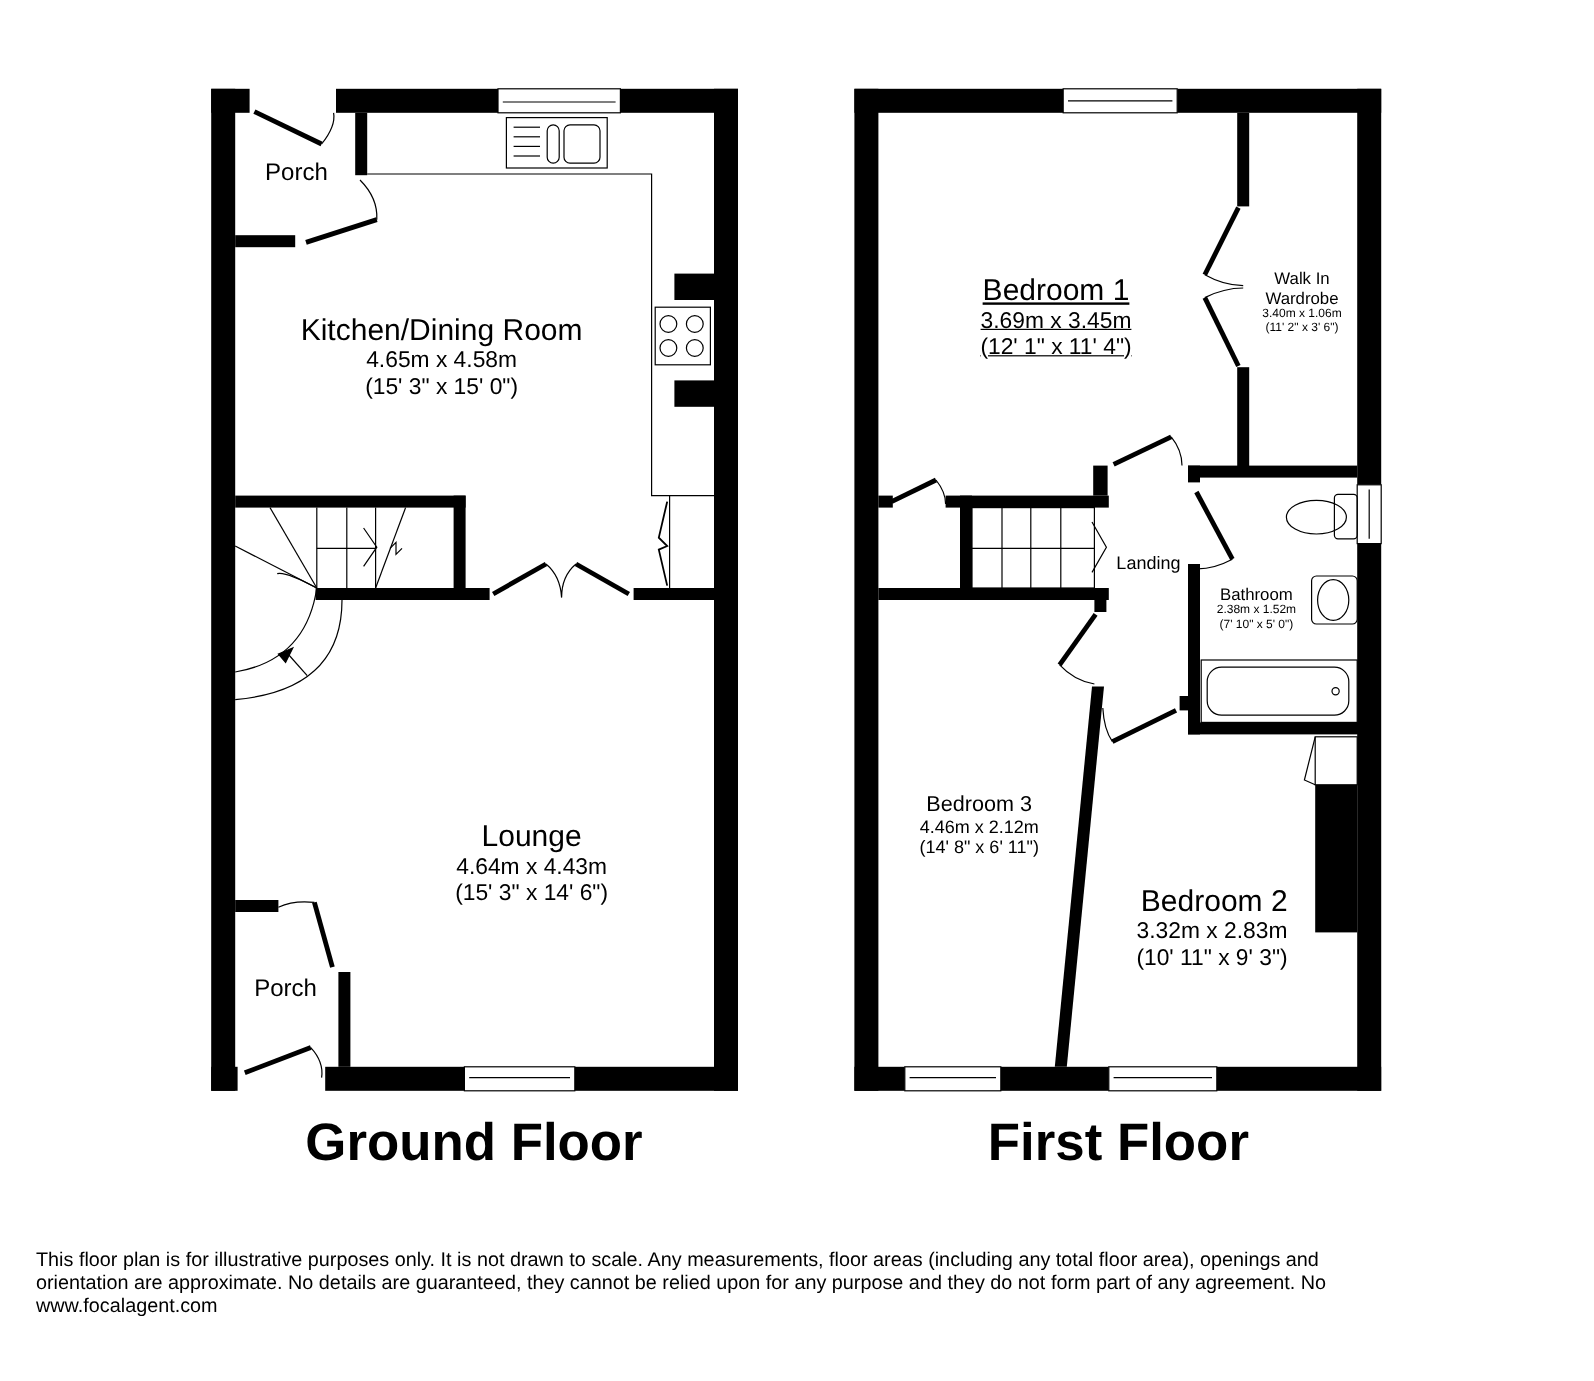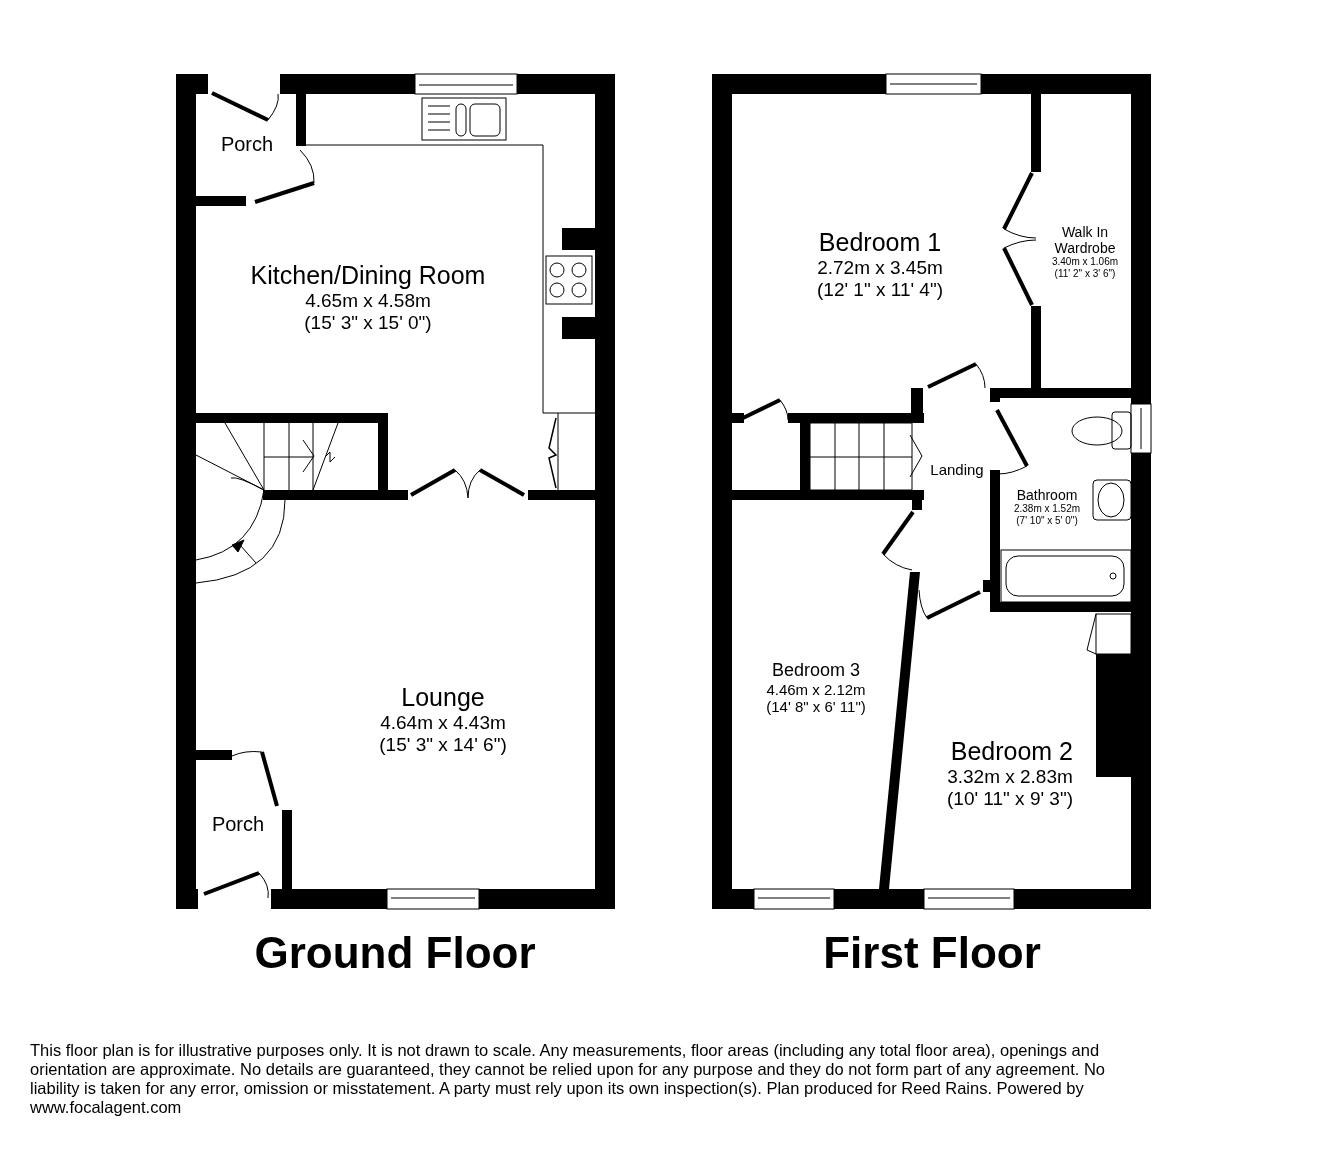--- a/index.html
+++ b/index.html
@@ -187,23 +187,23 @@
 <div class="lbl" style="left:443px; top:683px;">
   <span class="room-name" style="font-size:25px;">Lounge</span>
   <span class="room-dim" style="font-size:19px;">4.64m x 4.43m</span>
   <span class="room-dim" style="font-size:19px;">(15' 3" x 14' 6")</span>
 </div>
 <div class="lbl" style="left:238px; top:813px; font-size:20px;">
   <span class="room-name">Porch</span>
 </div>
 <div class="floor-title" style="left:395px; top:928px;">Ground Floor</div>
 
-<div class="lbl" style="left:880px; top:228px;">
+<div class="lbl" style="left:880px; top:228px;text-decoration:underline;">
   <span class="room-name" style="font-size:25px;">Bedroom 1</span>
-  <span class="room-dim" style="font-size:19px;">2.72m x 3.45m</span>
+  <span class="room-dim" style="font-size:19px;">3.69m x 3.45m</span>
   <span class="room-dim" style="font-size:19px;">(12' 1" x 11' 4")</span>
 </div>
 <div class="lbl" style="left:1085px; top:224px;">
   <span class="room-name" style="font-size:14px;">Walk In</span>
   <span class="room-name" style="font-size:14px;">Wardrobe</span>
   <span class="room-dim" style="font-size:10px;text-align:right;">3.40m x 1.06m</span>
   <span class="room-dim" style="font-size:10px;">(11' 2" x 3' 6")</span>
 </div>
 <div class="lbl" style="left:957px; top:461px; font-size:15px;">
   <span class="room-name">Landing</span>
@@ -221,15 +221,14 @@
 <div class="lbl" style="left:1010px; top:737px;">
   <span class="room-name" style="font-size:25px;text-align:right;">Bedroom 2</span>
   <span class="room-dim" style="font-size:19px;">3.32m x 2.83m</span>
   <span class="room-dim" style="font-size:19px;">(10' 11" x 9' 3")</span>
 </div>
 <div class="floor-title" style="left:932px; top:928px;">First Floor</div>
 
 <div class="disclaimer">
   <div>This floor plan is for illustrative purposes only. It is not drawn to scale. Any measurements, floor areas (including any total floor area), openings and</div>
   <div>orientation are approximate. No details are guaranteed, they cannot be relied upon for any purpose and they do not form part of any agreement. No</div>
-  <div>liability is taken for any error, omission or misstatement. A party must rely upon its own inspection(s). Plan produced for Reed Rains. Powered by</div>
   <div>www.focalagent.com</div>
 </div>
 
 </body></html>

